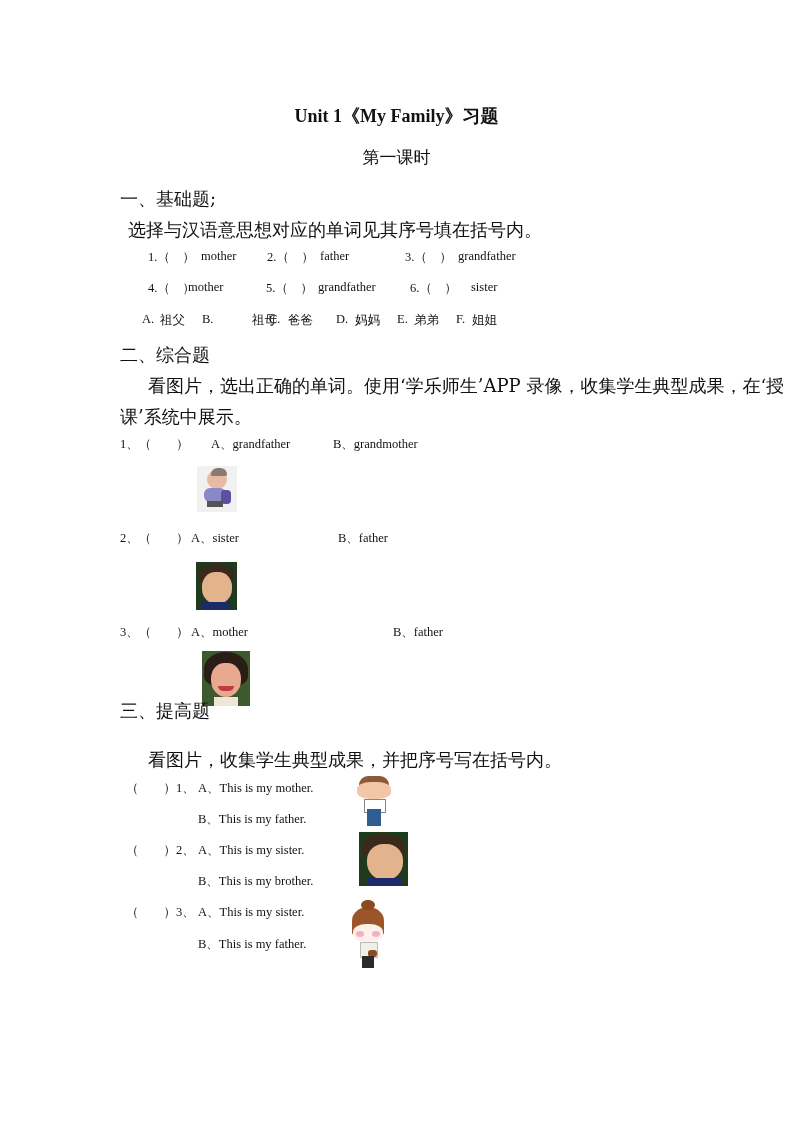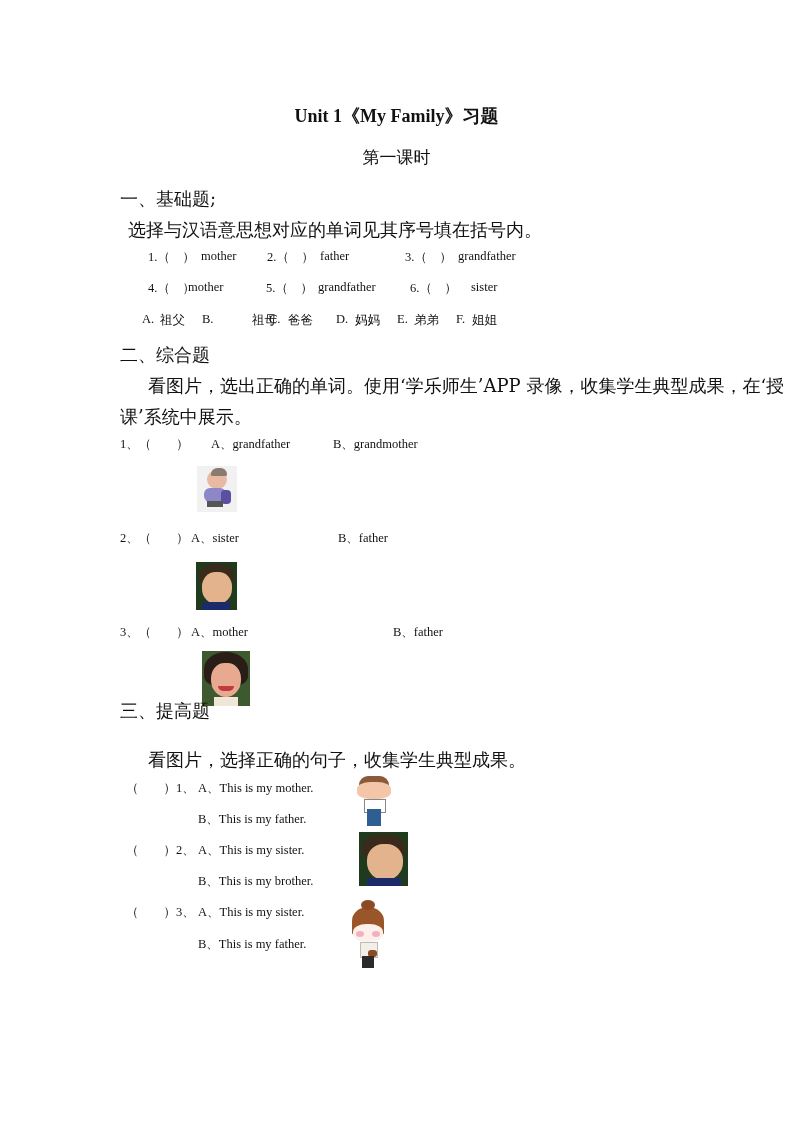--- a/index.html
+++ b/index.html
@@ -129,21 +129,21 @@
 <span class="abs t12" style="left:191px; top:624px;">A、mother</span>
 <span class="abs t12" style="left:349px; top:624px;margin-left:44px;">B、father</span>
 <div class="pic mother-photo">
   <div class="hair"></div>
     <div class="face"></div>
     <div class="mouth"></div>
     <div class="neck"></div>
 </div>
 
 <div class="abs t13" style="left:120px; top:699px;">三、提高题</div>
-<div class="abs t13" style="left:148px; top:748px;">看图片，选择正确的句子，收集学生典型成果。</div>
+<div class="abs t13" style="left:148px; top:748px;">看图片，收集学生典型成果，并把序号写在括号内。</div>
 
 <span class="abs t12" style="left:126px; top:780px;">（　　）1、</span>
 <span class="abs t12" style="left:198px; top:780px;">A、This is my mother.</span>
 <span class="abs t12" style="left:198px; top:811px;">B、This is my father.</span>
 <div class="pic cboy">
   <div class="hair"></div>
     <div class="face"></div>
     <div class="shirt"></div>
     <div class="pants"></div>
 </div>

